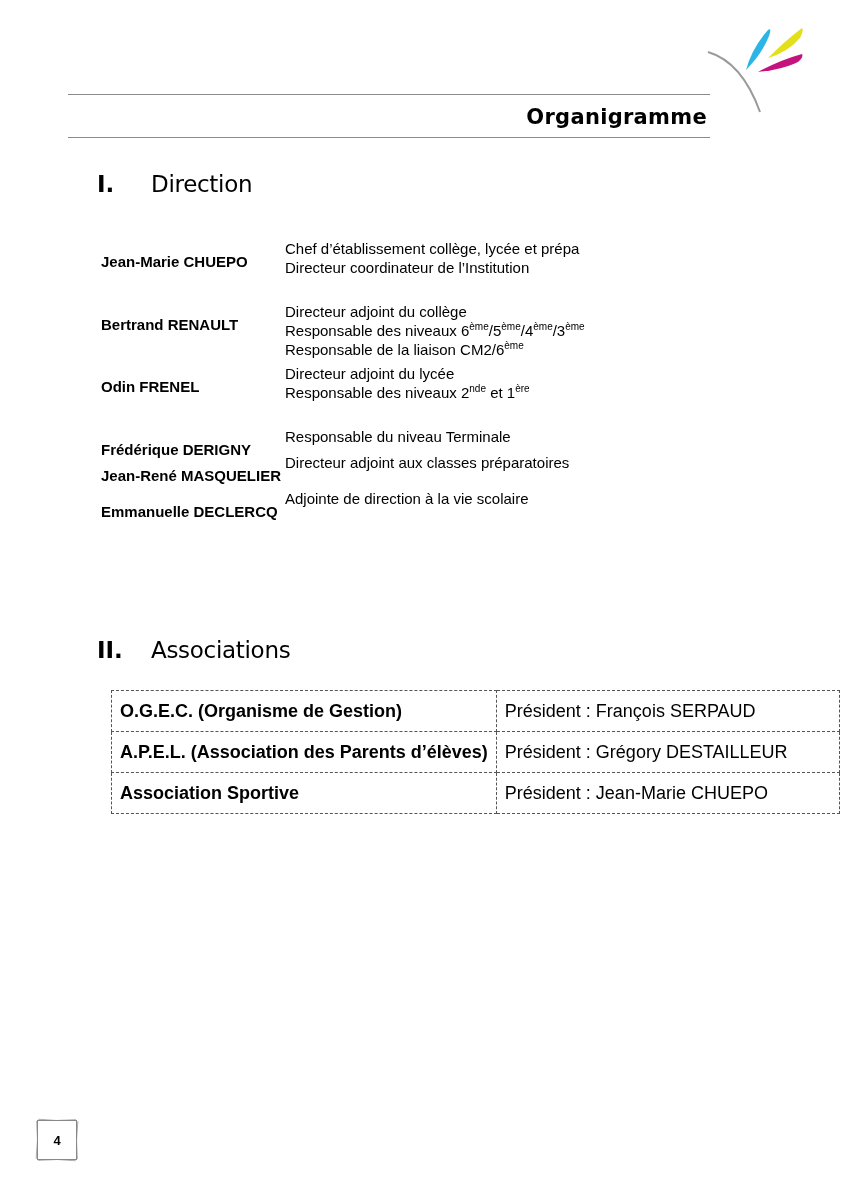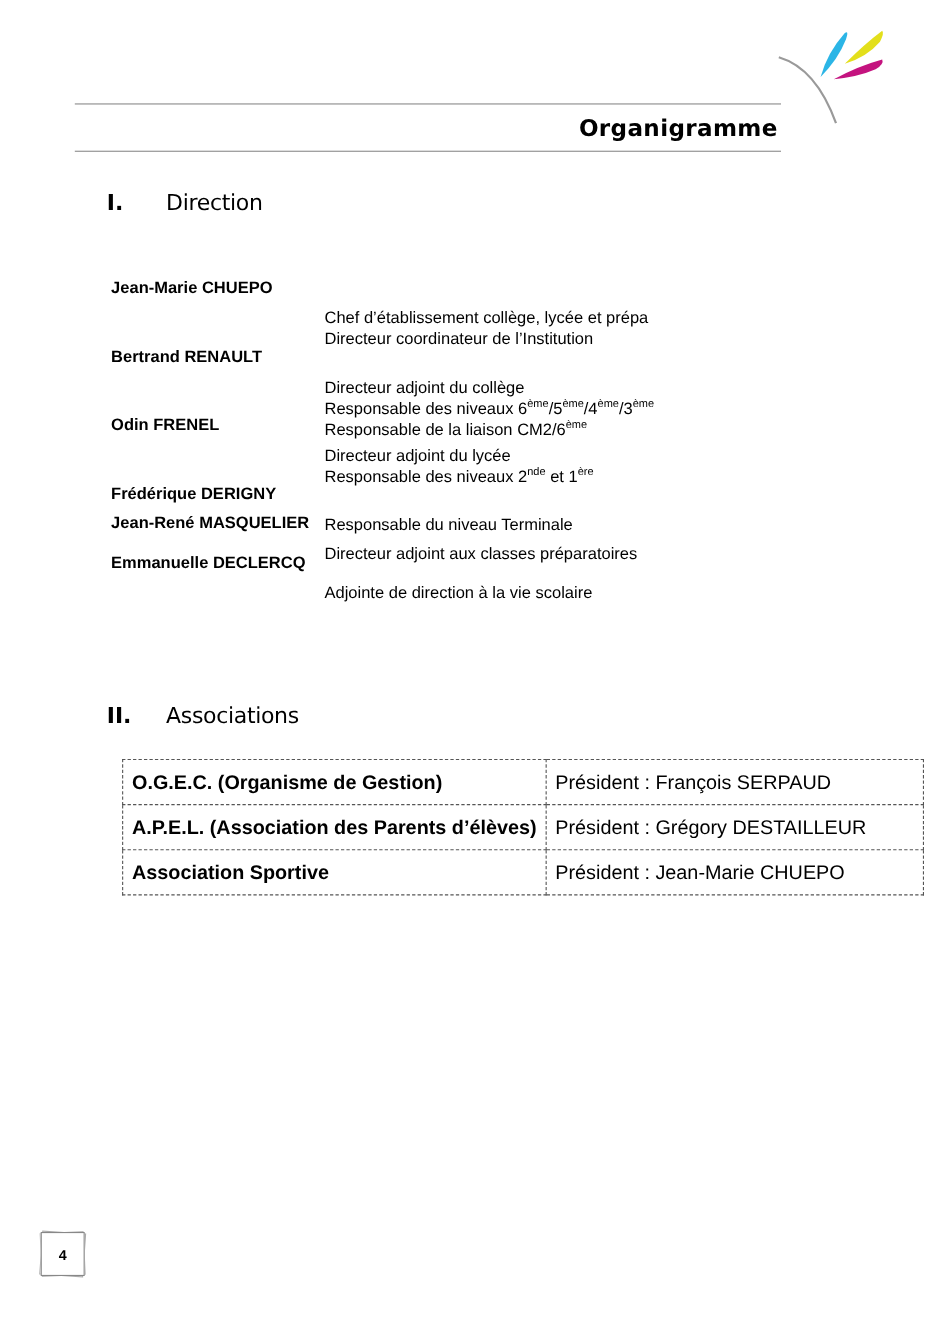--- a/index.html
+++ b/index.html
@@ -7,29 +7,29 @@
 
     .logo { position: absolute; left: 690px; top: 0; width: 158px; height: 120px; }
     .logo svg { width: 158px; height: 120px; display: block; }
 
     .rule { position: absolute; left: 68px; width: 642px; height: 0; border-top: 1.5px solid #8a8a8a; }
     .rule.top { top: 94px; }
     .rule.bottom { top: 137px; }
 
     .page-title { position: absolute; right: 141px; top: 96px; font-family: "DejaVu Sans", sans-serif; font-weight: bold; font-size: 21px; letter-spacing: 0.3px; line-height: 42px; }
 
-    .section-head { position: absolute; left: 97px; font-family: "DejaVu Sans", sans-serif; font-size: 20px; line-height: 30px; }
+    .section-head { position: absolute; left: 97px; font-family: "DejaVu Sans", sans-serif; font-size: 23px; line-height: 30px; }
     .section-head .num { display: inline-block; width: 54px; font-weight: bold; }
     .section-head .label { letter-spacing: -0.3px; }
     .sec1 { top: 169px; }
     .sec2 { top: 635px; }
 
     .person { position: absolute; left: 101px; width: 600px; font-size: 15px; line-height: 19px; }
     .person .name { position: absolute; left: 0; top: 0; font-weight: bold; white-space: nowrap; margin-top: 13px; }
-    .person .roles { position: absolute; left: 194px; top: 0; white-space: nowrap; margin-top: 41px; }
+    .person .roles { position: absolute; left: 184px; top: 0; white-space: nowrap; }
     .person .roles div { height: 19px; }
     sup { font-size: 10px; vertical-align: 6px; line-height: 0; }
 
     .assoc-table { position: absolute; left: 111px; top: 690px; border-collapse: collapse; font-size: 18px; }
     .assoc-table td { border: 1px dashed #555; height: 40px; padding: 0 8px; white-space: nowrap; }
     .assoc-table td.org { width: 327px; font-weight: bold; }
     .assoc-table td.pres { width: 326px; }
 
     .page-number { position: absolute; left: 37px; top: 1120px; width: 40px; height: 40px; }
     .page-number .frame { position: absolute; inset: 0; border: 1px solid #999; background: #fff; }

